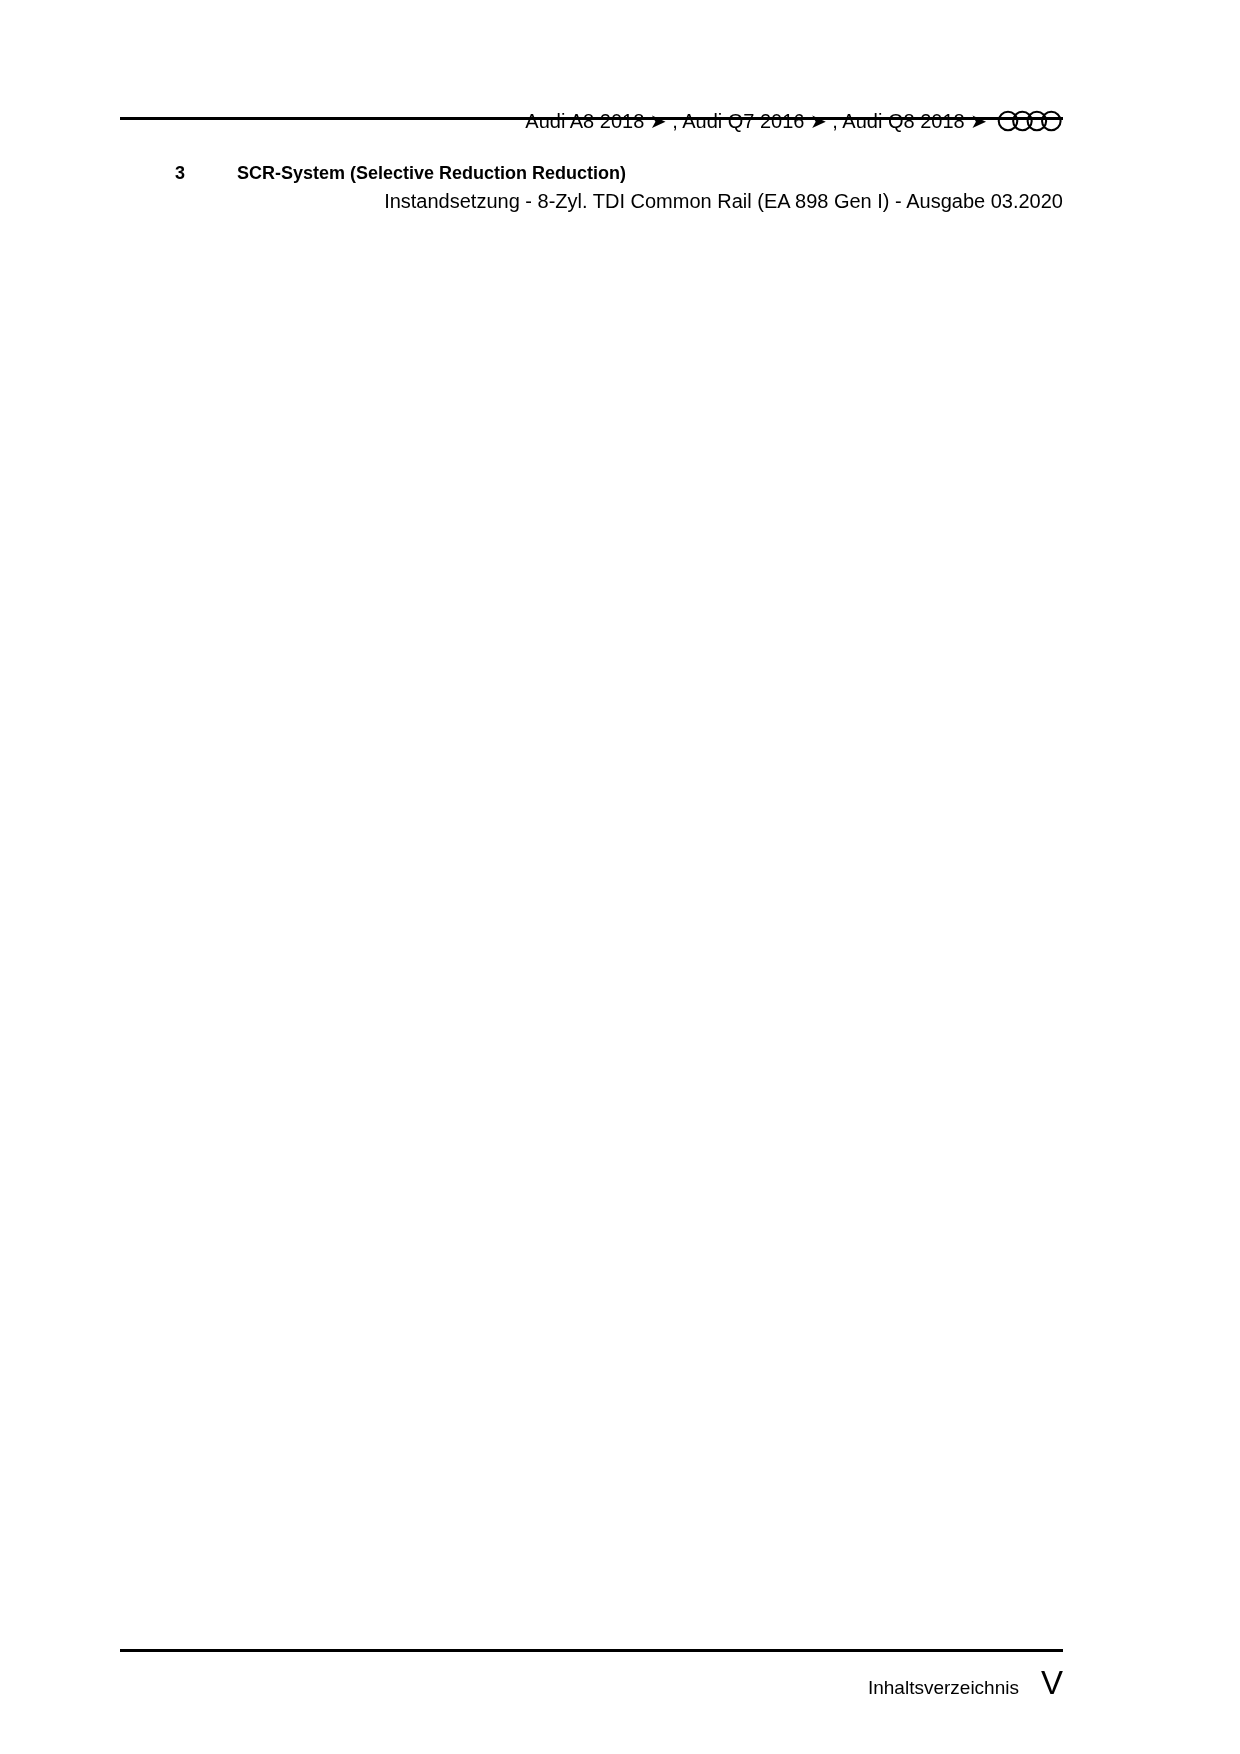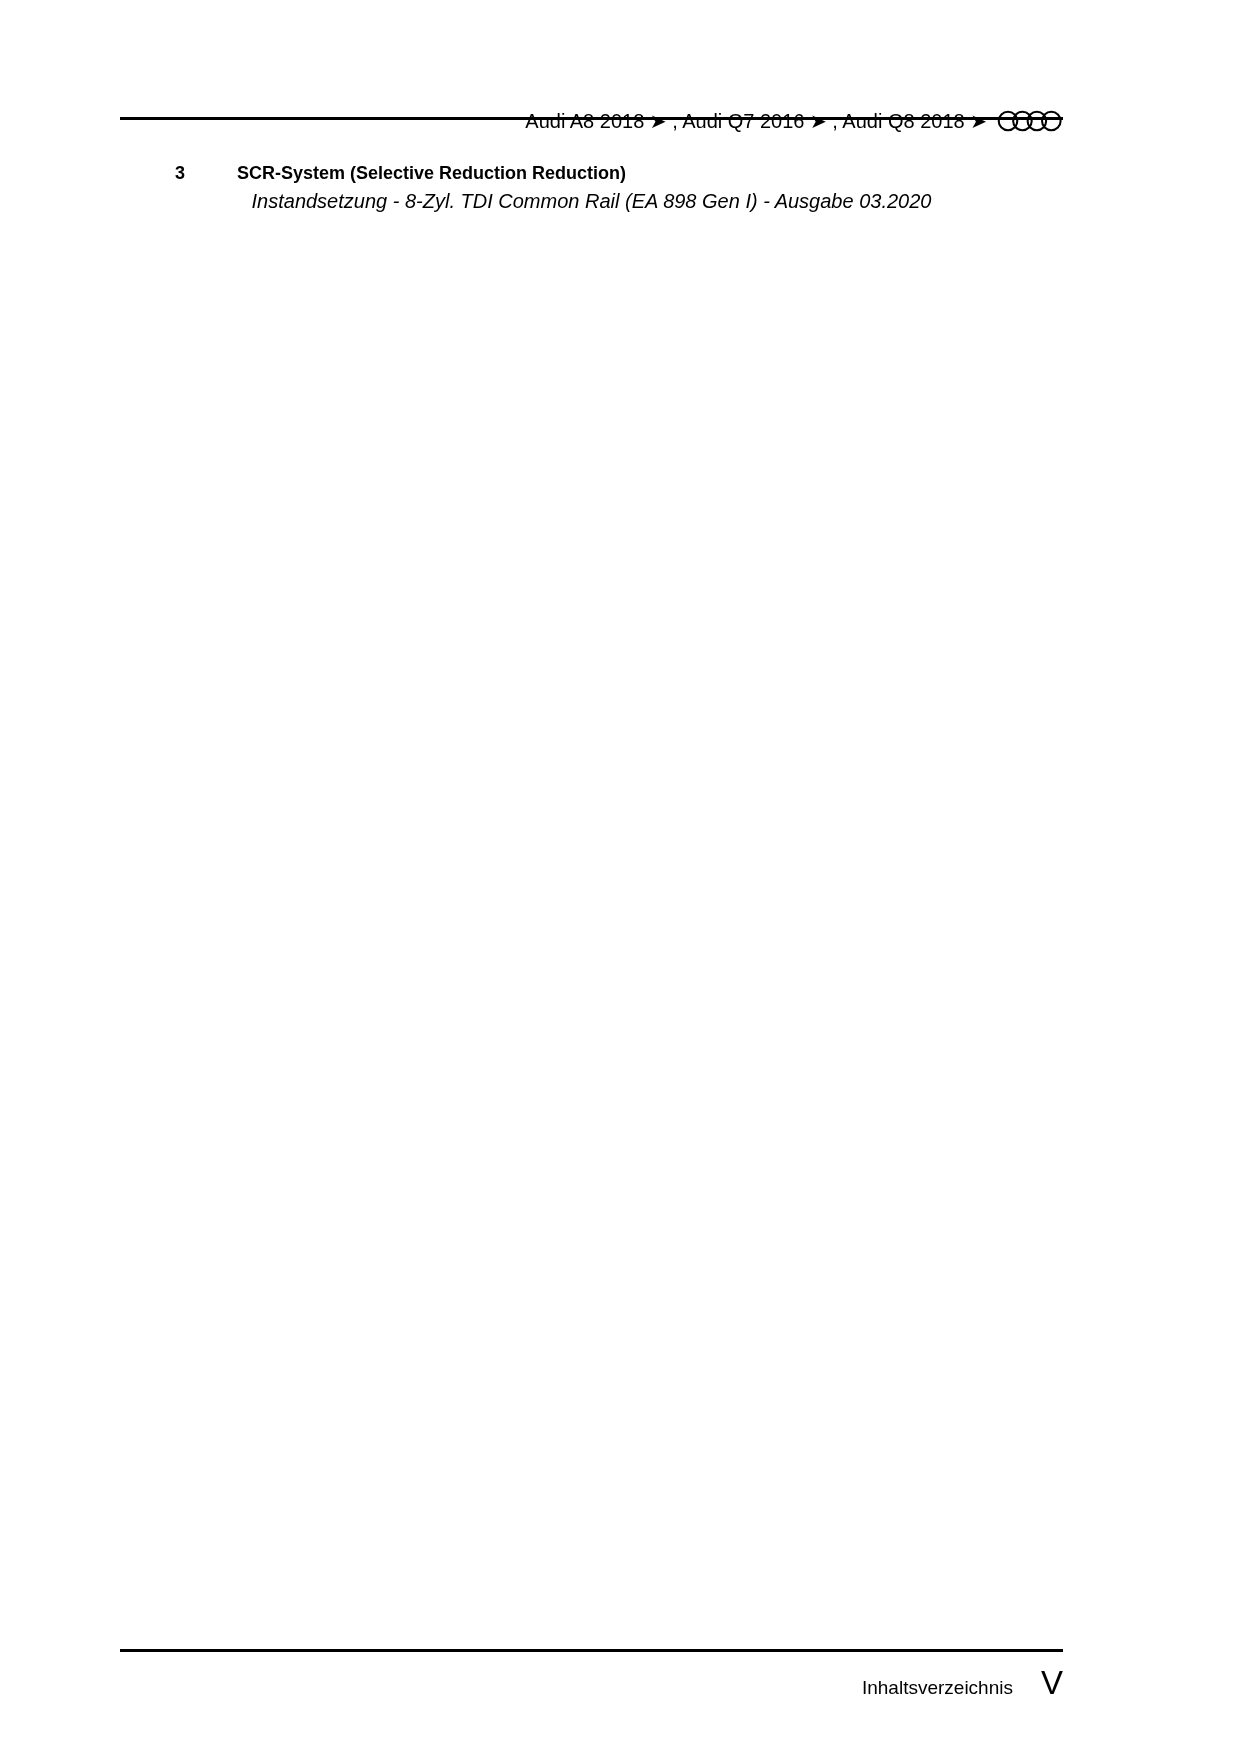--- a/index.html
+++ b/index.html
@@ -10,21 +10,21 @@
     color: #000;
   }
   .page { position: relative; width: 1151px; height: 1754px; overflow: hidden; }
 
   
   .header { position: absolute; left: 120px; right: 88px; top: 54px; }
   .header-line1 {
     display: flex; justify-content: flex-end; align-items: center;
     gap: 10px; font-size: 20px; line-height: 27px; white-space: pre;
   }
-  .header-line2 { text-align: center; font-size: 20px; line-height: 27px; white-space: pre; font-style: italic; }
+  .header-line2 { text-align: right; font-size: 20px; line-height: 27px; white-space: pre; }
   .rings-svg { display: block; }
   .header-rule { position: absolute; left: 120px; right: 88px; top: 117px; height: 3px; background: #000; }
 
   
   .toc { position: absolute; left: 120px; right: 88px; top: 162px; }
   .row { display: flex; align-items: baseline; line-height: 23px; font-size: 18px; }
   .row .num { flex: 0 0 62px; margin-left: 55px; }
   .row .title { white-space: nowrap; }
   .row.section { font-weight: 700; margin-top: 9px; }
   .row.section:first-child { margin-top: 0; }
@@ -32,21 +32,21 @@
     flex: 1 1 auto; align-self: flex-end; height: 3px;
     margin: 0 14px 4px 9px;
     background-image: repeating-linear-gradient(to right, #000 0, #000 3px, transparent 3px, transparent 10px);
   }
   .row .page { flex: 0 0 auto; min-width: 48px; text-align: right; }
 
   
   .footer-rule { position: absolute; left: 120px; right: 88px; top: 1649px; height: 3px; background: #000; }
   .footer {
     position: absolute; right: 88px; top: 1664px;
-    display: flex; align-items: baseline; gap: 28px;
+    display: flex; align-items: baseline; gap: 22px;
   }
   .footer-label { font-size: 19px; }
   .footer-page { font-size: 33px; }
 </style>
 </head>
 <body>
 
 <div class="page">
 
   <div class="header">

